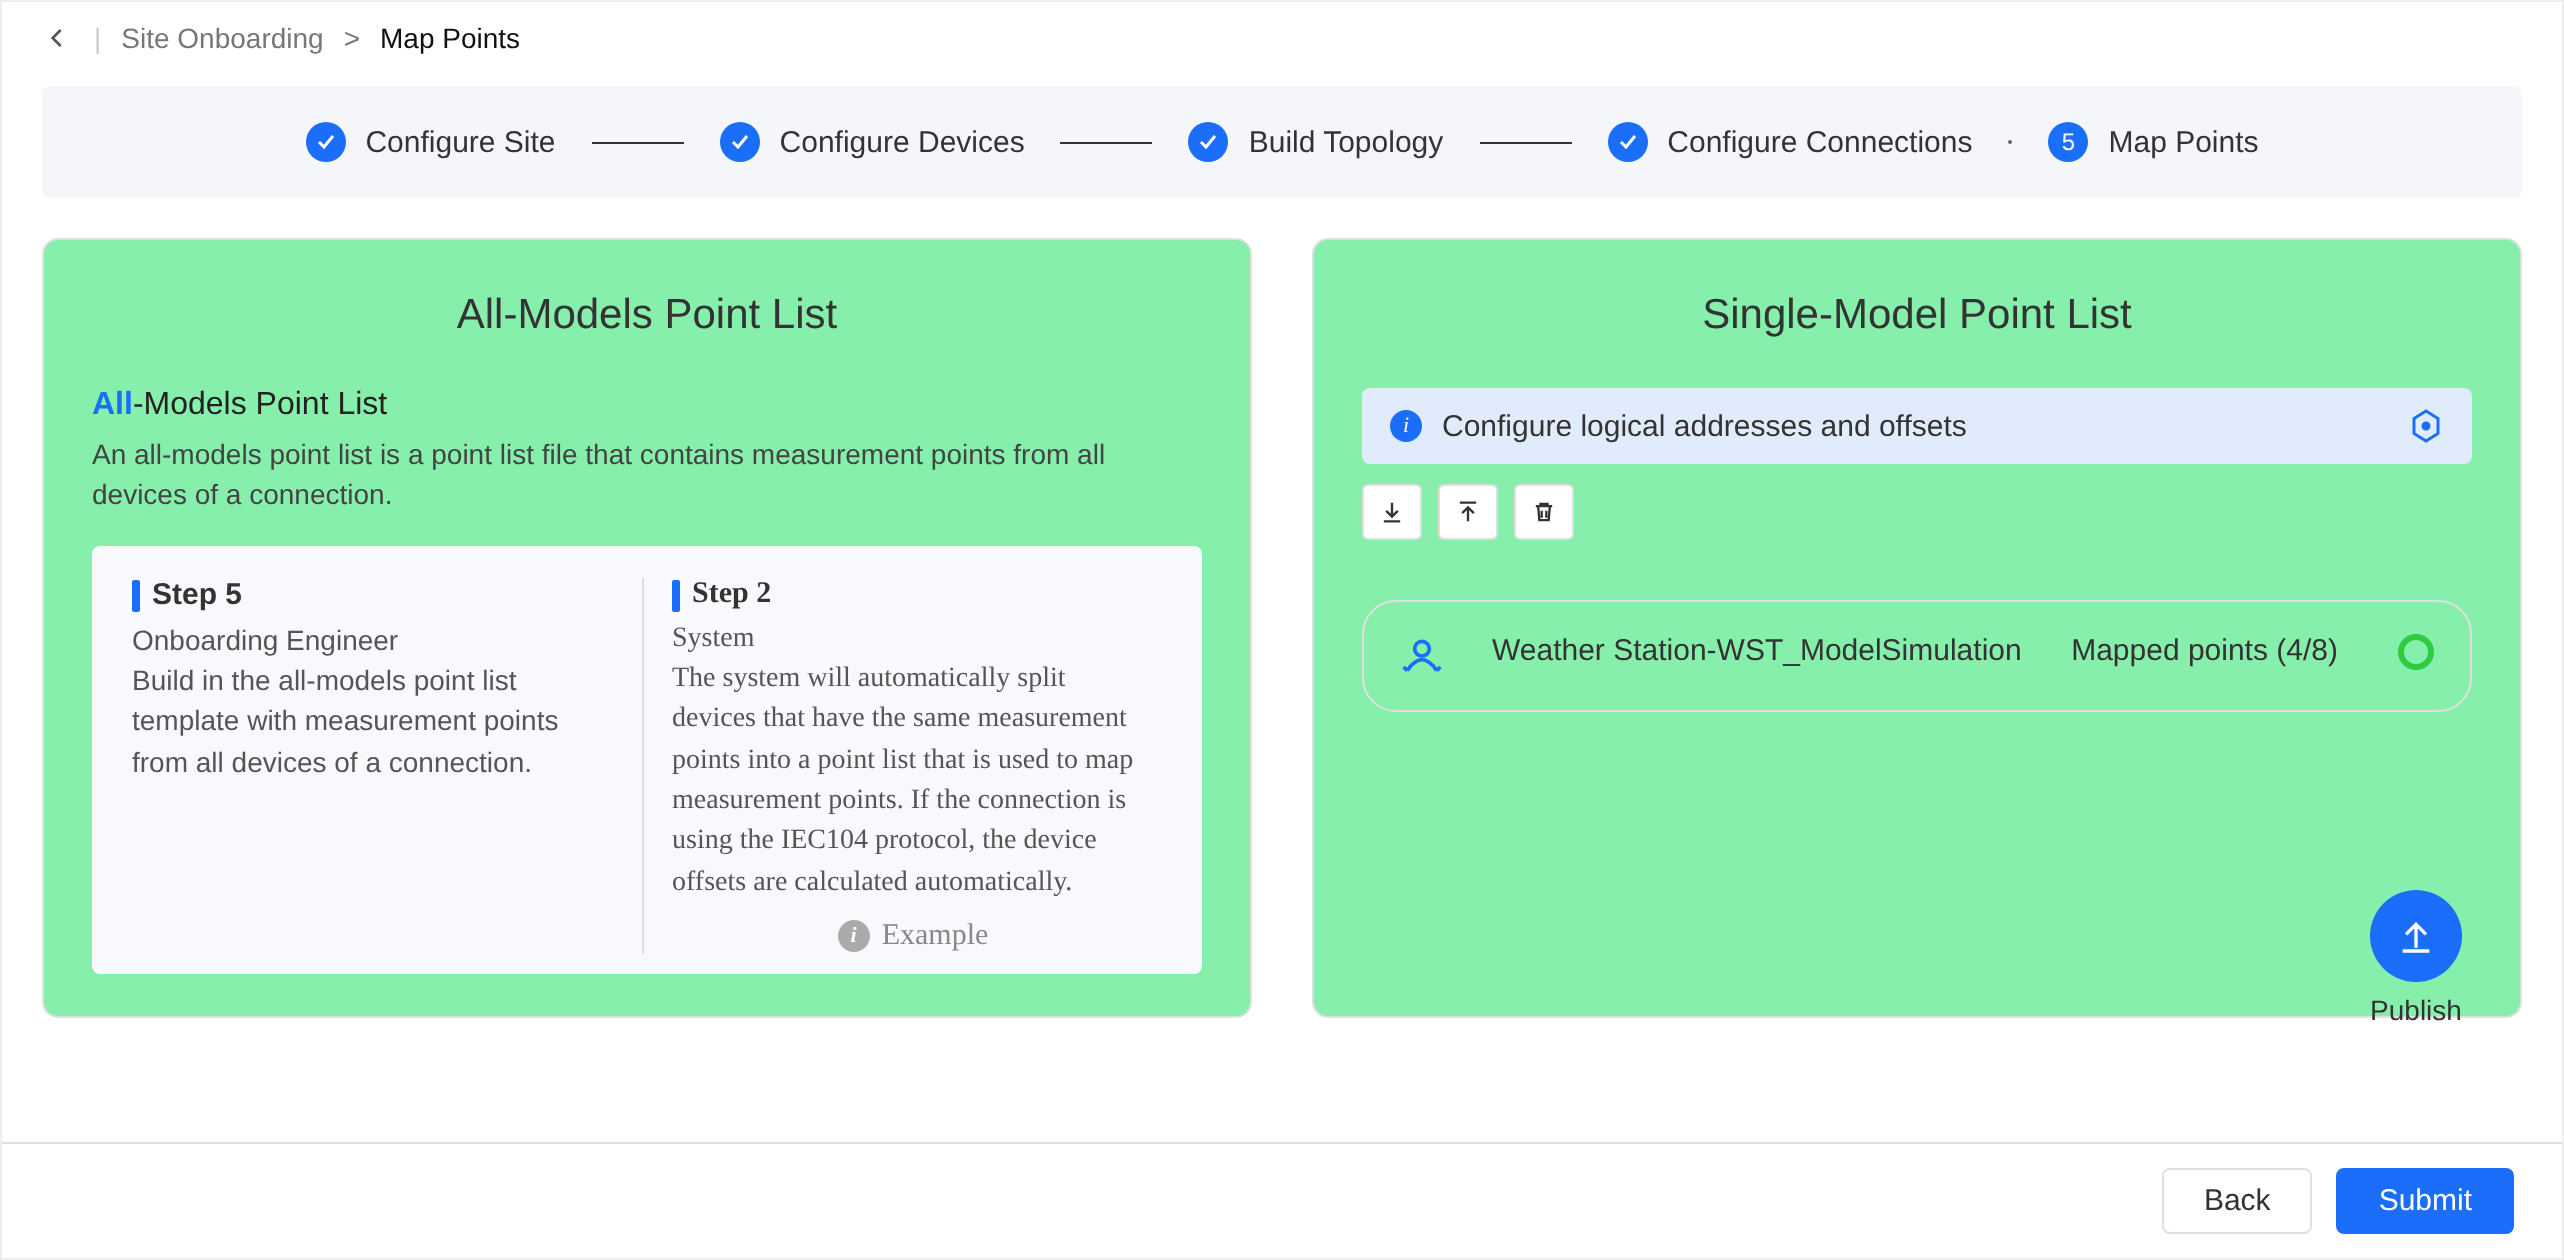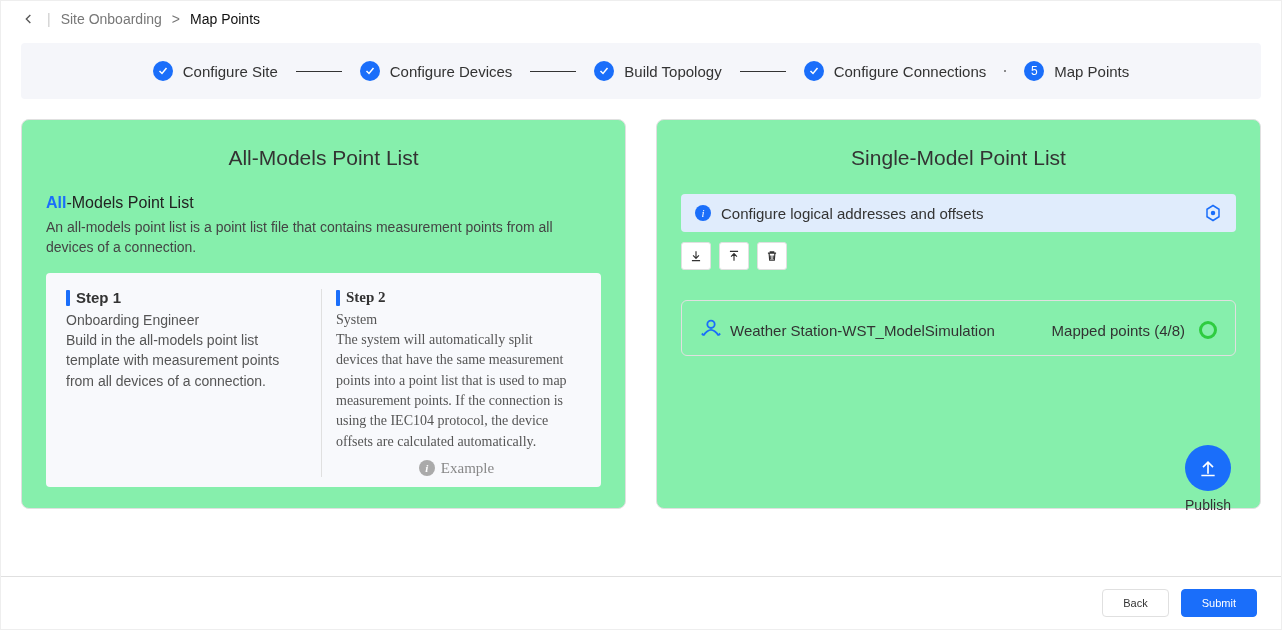--- a/index.html
+++ b/index.html
@@ -56,35 +56,35 @@
   
   .info-banner { background: var(--bg-info); border-radius:4px; padding: 10px 14px; display:flex; align-items:center; gap:10px; margin-bottom:10px;}
   .info-banner .info-dot { width:16px; height:16px; border-radius:50%; background:var(--primary); color:#fff; display:inline-flex; align-items:center; justify-content:center; font-size:11px; font-style:italic; font-family: Georgia, serif;}
   .info-text { flex:1; color:#333; font-size:15px;}
   .hex-icon svg { display:block; }
 
   .icon-row { display:flex; gap:8px; margin-bottom:30px; }
   .icon-btn { width:30px; height:28px; border:1px solid var(--border); border-radius:3px; display:flex; align-items:center; justify-content:center; background:#fff; cursor:pointer;}
   .icon-btn svg { width:14px; height:14px;}
 
-  .model-card { border:1px solid var(--border); border-radius:6px; padding:16px 18px; display:flex; align-items:flex-end; gap:8px;}
+  .model-card { border:1px solid var(--border); border-radius:17px; padding:16px 18px; display:flex; align-items:flex-start; gap:24px;}
   .model-icon svg { display:block; }
   .model-name { font-size:15px; flex:1;}
   .mapped { font-size:15px; }
   .status-ring { width:18px; height:18px; border:3px solid #2ecc40; border-radius:50%; margin-left:6px;}
 
   
   .publish-wrap { position:absolute; right:50px; bottom:116px; text-align:center; }
   .publish-btn { width:46px; height:46px; border-radius:50%; background:var(--primary); display:flex; align-items:center; justify-content:center; margin:0 auto 6px auto; cursor:pointer;}
   .publish-btn svg { stroke:#fff; }
   .publish-label { font-size:14px; }
 
   
   .footer { position:absolute; bottom:0; left:0; right:0; border-top:1px solid var(--border); padding:12px 24px; display:flex; justify-content:flex-end; gap:12px; background:#fff;}
-  .btn { padding: 7px 20px; border-radius:4px; font-size:11px; cursor:pointer;}
+  .btn { padding: 7px 20px; border-radius:4px; font-size:15px; cursor:pointer;}
   .btn-back { background:#fff; border:1px solid var(--border); }
   .btn-submit { background:var(--primary); border:1px solid var(--primary); color:#fff;}
 </style>
 </head>
 <body>
 
 <div class="page">
 
   <div class="breadcrumb">
     <span class="back-arrow">
@@ -151,21 +151,21 @@
 
     <div class="panel">
       <div class="panel-title">All-Models Point List</div>
       <div class="left-heading">
         <span class="blue">All</span><span>-Models Point List</span>
       </div>
       <div class="left-desc">An all-models point list is a point list file that contains measurement points from all devices of a connection.</div>
 
       <div class="steps-box">
         <div class="steps-col first">
-          <div class="step-num">Step 1</div>
+          <div class="step-num">Step 5</div>
           <div class="step-role">Onboarding Engineer</div>
           <div class="step-body">Build in the all-models point list template with measurement points from all devices of a connection.</div>
         </div>
         <div class="steps-col second">
           <div class="step-num">Step 2</div>
           <div class="step-role">System</div>
           <div class="step-body">The system will automatically split devices that have the same measurement points into a point list that is used to map measurement points. If the connection is using the IEC104 protocol, the device offsets are calculated automatically.</div>
           <div class="example-link">
             <span class="info-circle">i</span>
             <span>Example</span>

